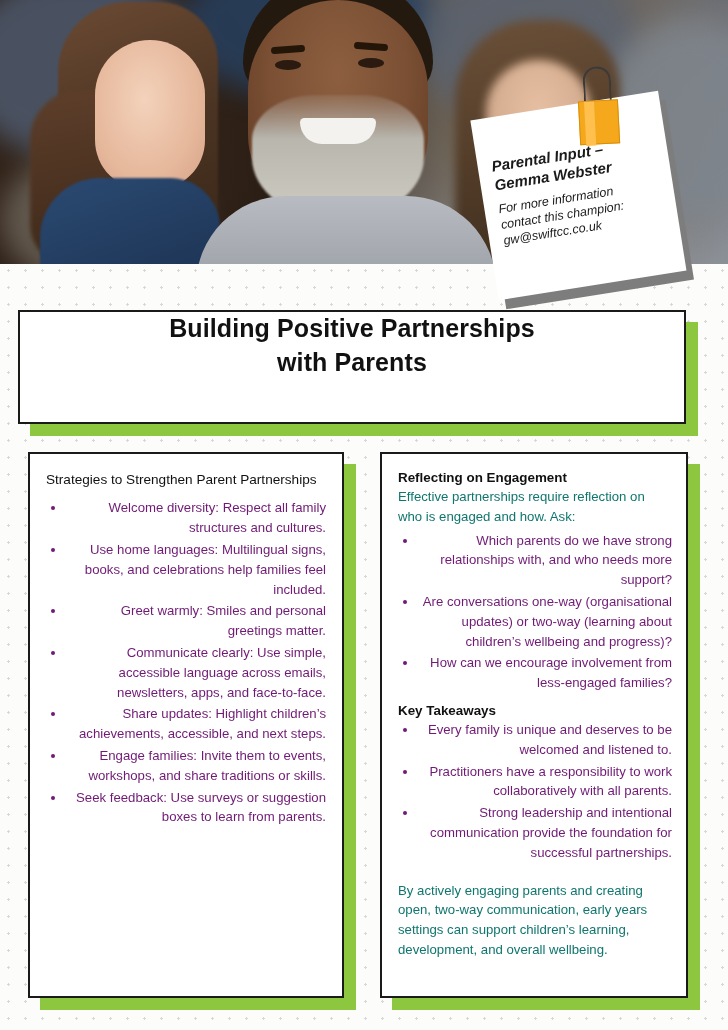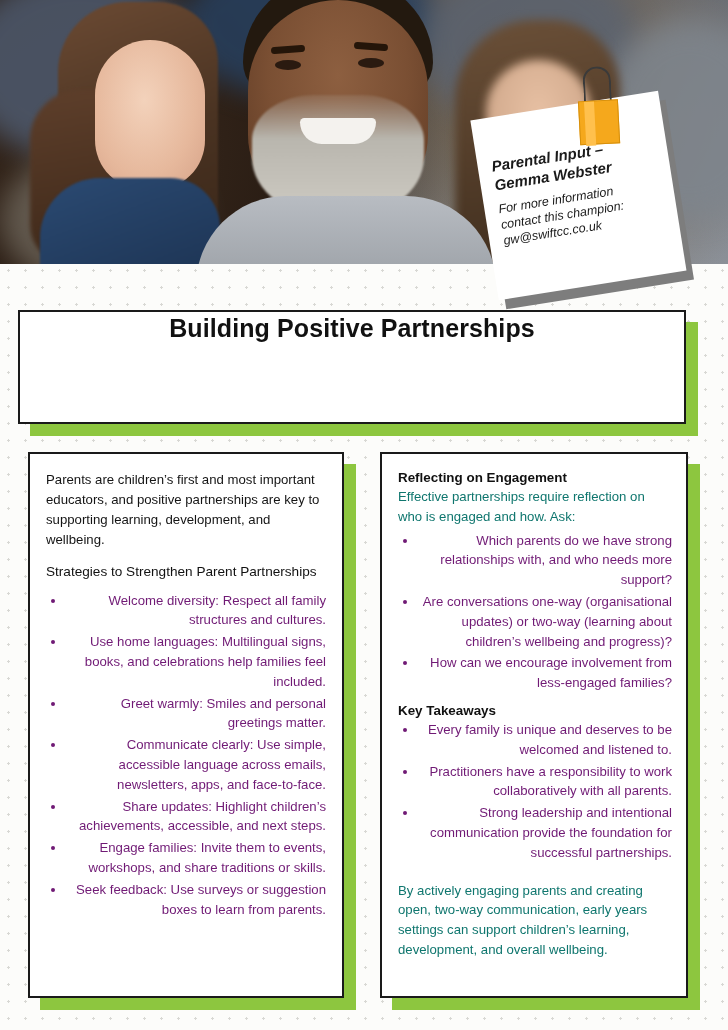--- a/index.html
+++ b/index.html
@@ -303,26 +303,26 @@
     <div class="clip">
       <div class="wire"></div>
       <div class="clip-body"></div>
     </div>
   </div>
 
   <div class="title-green"></div>
   <div class="title-card">
     <h1>
       <span>Building Positive Partnerships</span><br>
+      <span>with Parents</span>
     </h1>
   </div>
 
   <div class="col-green-l"></div>
   <div class="col-l">
-    <p class="para">Parents are children’s first and most important educators, and positive partnerships are key to supporting learning, development, and wellbeing.</p>
     <p class="subhead">Strategies to Strengthen Parent Partnerships</p>
     <ul class="bullets">
       <li>Welcome diversity: Respect all family structures and cultures.</li>
       <li>Use home languages: Multilingual signs, books, and celebrations help families feel included.</li>
       <li>Greet warmly: Smiles and personal greetings matter.</li>
       <li>Communicate clearly: Use simple, accessible language across emails, newsletters, apps, and face-to-face.</li>
       <li>Share updates: Highlight children’s achievements, accessible, and next steps.</li>
       <li>Engage families: Invite them to events, workshops, and share traditions or skills.</li>
       <li>Seek feedback: Use surveys or suggestion boxes to learn from parents.</li>
     </ul>

